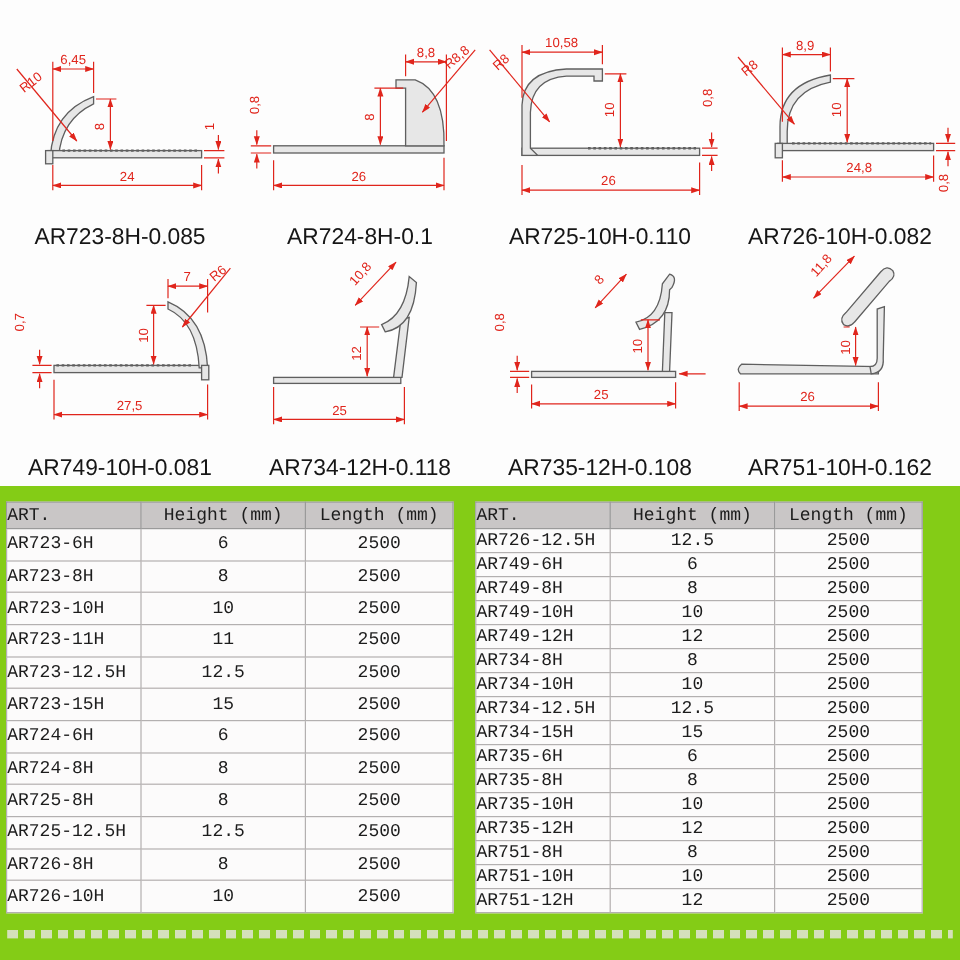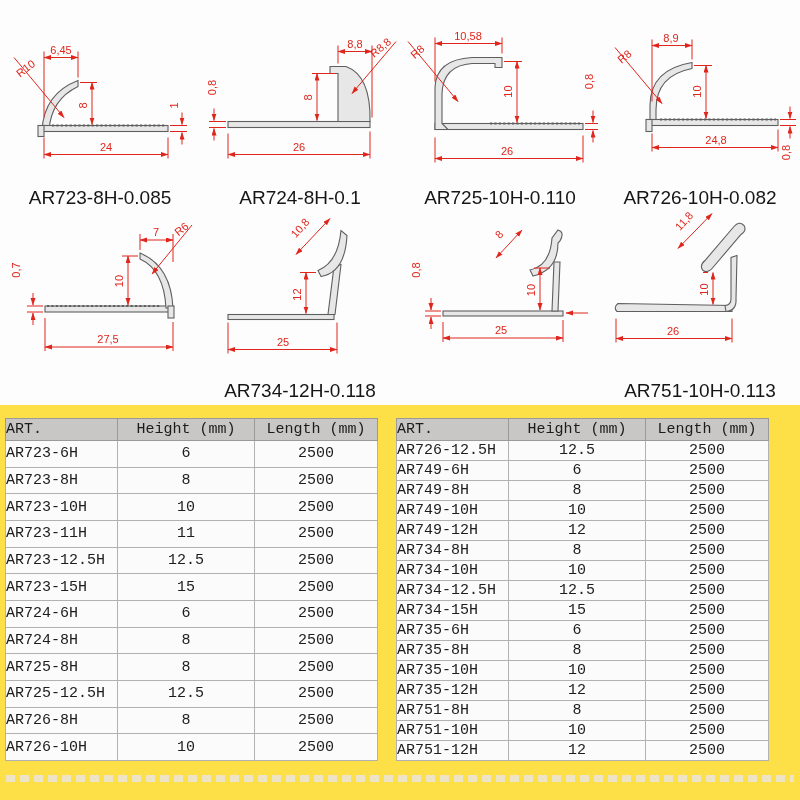--- a/index.html
+++ b/index.html
@@ -10,21 +10,21 @@
   .draw-row{display:flex;}
   .draw-cell{width:200px;height:193px;display:flex;flex-direction:column;align-items:center;}
   .draw-cell svg{display:block;width:200px;height:156px;}
   .draw-label{font-size:19px;color:#161616;letter-spacing:0px;text-align:left;margin-top:18px;white-space:nowrap;}
   
   .prof{fill:#e7e7e7;stroke:#5f5f5f;stroke-width:1.1;}
   .serr{stroke:#5f5f5f;stroke-width:2;stroke-dasharray:2.2 2.2;fill:none;}
   .dim{stroke:#e0251c;stroke-width:1;fill:none;}
   .dimtxt{fill:#e0251c;font-size:11px;font-family:"Liberation Sans",sans-serif;}
   
-  .tables-section{position:absolute;left:0;top:405px;width:800px;height:395px;background:#fde047;box-sizing:border-box;padding:13px 0 0 5px;}
+  .tables-section{position:absolute;left:0;top:405px;width:800px;height:395px;background:#84cc16;box-sizing:border-box;padding:13px 0 0 5px;}
   .tables-wrap{display:flex;gap:18px;}
   table.spec{border-collapse:collapse;table-layout:fixed;width:372px;background:#fbfafa;border:1px solid #8f8f8f;font-family:"Liberation Mono","DejaVu Sans Mono",monospace;font-size:15px;color:#1c1c1c;}
   table.spec th{background:#c9c6c6;font-weight:normal;border:1px solid #9a9a9a;height:21px;padding:0;}
   table.spec td{border:1px solid #b3b0b0;height:19px;padding:0 0 0 0;background:#fcfbfb;}
   th.c-art, td.c-art{text-align:left;padding-left:5px;}
   th.c-num, td.c-num{text-align:center;}
   .watermark-dashes{position:absolute;left:6px;right:6px;bottom:18px;height:7px;
      background:repeating-linear-gradient(90deg,#e9e5e5 0 9px,transparent 9px 14px);opacity:.8;}
 </style>
 </head>
@@ -159,20 +159,21 @@
           <line class="dim" x1="128" y1="44" x2="128" y2="93" marker-start="url(#arr)" marker-end="url(#arr)"></line>
           <text class="dimtxt" x="123" y="69" text-anchor="middle" transform="rotate(-90 123 69)">10</text>
           <text class="dimtxt" x="20" y="58" text-anchor="middle" transform="rotate(-90 20 58)">0,7</text>
           <path class="dim" d="M43,94 H27 M43,100 H27"></path>
           <line class="dim" x1="33" y1="81" x2="33" y2="93" marker-end="url(#arr)"></line>
           <line class="dim" x1="33" y1="113" x2="33" y2="101" marker-end="url(#arr)"></line>
           <path class="dim" d="M45,106 V139 M173,110 V139"></path>
           <line class="dim" x1="45" y1="135" x2="173" y2="135" marker-start="url(#arr)" marker-end="url(#arr)"></line>
           <text class="dimtxt" x="108" y="131" text-anchor="middle">27,5</text>
         </svg>
+        <div class="draw-label">AR749-10H-0.081</div>
       </div>
 
       <div class="draw-cell">
         <svg viewBox="0 0 200 150">
           <rect class="prof" x="28" y="104" width="106" height="5"></rect>
           <path class="prof" d="M128,104 L135,104 L141,54 L134,56 Z"></path>
           <path class="prof" d="M118,60 Q138,52 141,20 L147,25 Q145,62 121,66 Z"></path>
           <line class="dim" x1="96" y1="44" x2="130" y2="8" marker-start="url(#arr)" marker-end="url(#arr)"></line>
           <text class="dimtxt" x="103" y="20" text-anchor="middle" transform="rotate(-48 103 20)">10,8</text>
           <path class="dim" d="M116,62 H100"></path>
@@ -197,37 +198,38 @@
           <text class="dimtxt" x="135" y="78" text-anchor="middle" transform="rotate(-90 135 78)">10</text>
           <text class="dimtxt" x="20" y="58" text-anchor="middle" transform="rotate(-90 20 58)">0,8</text>
           <path class="dim" d="M41,99 H25 M41,104 H25"></path>
           <line class="dim" x1="31" y1="86" x2="31" y2="98" marker-end="url(#arr)"></line>
           <line class="dim" x1="31" y1="117" x2="31" y2="105" marker-end="url(#arr)"></line>
           <line class="dim" x1="188" y1="101" x2="166" y2="101" marker-end="url(#arr)"></line>
           <path class="dim" d="M43,110 V130 M163,108 V130"></path>
           <line class="dim" x1="43" y1="126" x2="163" y2="126" marker-start="url(#arr)" marker-end="url(#arr)"></line>
           <text class="dimtxt" x="101" y="122" text-anchor="middle">25</text>
         </svg>
+        <div class="draw-label">AR735-12H-0.108</div>
       </div>
 
       <div class="draw-cell">
         <svg viewBox="0 0 200 150">
           <path class="prof" d="M18,93 Q13,97 17,101 L132,101 L132,95 Z"></path>
           <path class="prof" d="M126,101 Q137,100 136,88 L137,45 L131,47 L131,88 Q131,95 125,95 Z"></path>
           <path class="prof" d="M103,60 Q99,55 105,50 L134,16 Q139,10 144,15 Q147,20 141,24 L112,58 Q108,63 103,60 Z"></path>
           <line class="dim" x1="78" y1="38" x2="112" y2="3" marker-start="url(#arr)" marker-end="url(#arr)"></line>
           <text class="dimtxt" x="87" y="13" text-anchor="middle" transform="rotate(-48 87 13)">11,8</text>
           <path class="dim" d="M103,62 H108"></path>
           <line class="dim" x1="113" y1="62" x2="113" y2="94" marker-start="url(#arr)" marker-end="url(#arr)"></line>
           <text class="dimtxt" x="108" y="79" text-anchor="middle" transform="rotate(-90 108 79)">10</text>
           <path class="dim" d="M16,108 V132 M132,108 V132"></path>
           <line class="dim" x1="16" y1="128" x2="132" y2="128" marker-start="url(#arr)" marker-end="url(#arr)"></line>
           <text class="dimtxt" x="73" y="124" text-anchor="middle">26</text>
         </svg>
-        <div class="draw-label">AR751-10H-0.113</div>
+        <div class="draw-label">AR751-10H-0.162</div>
       </div>
     </div>
   </div>
 
   <div class="tables-section">
     <div class="tables-wrap">
 
       <table class="spec">
         <colgroup>
             <col style="width:112px">

